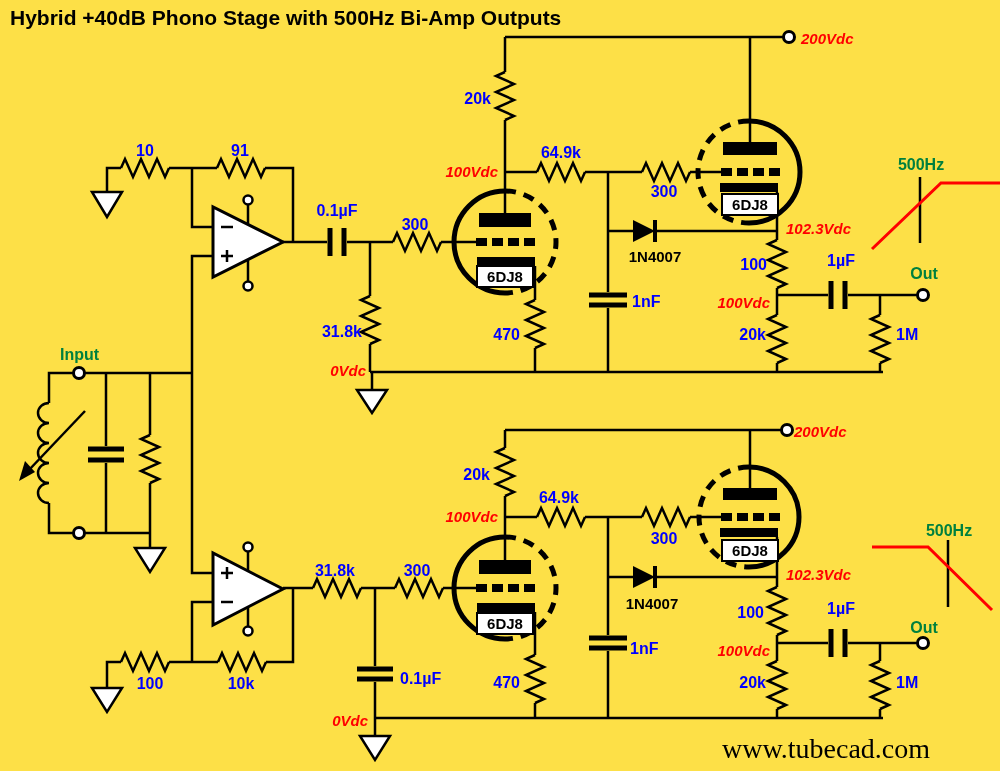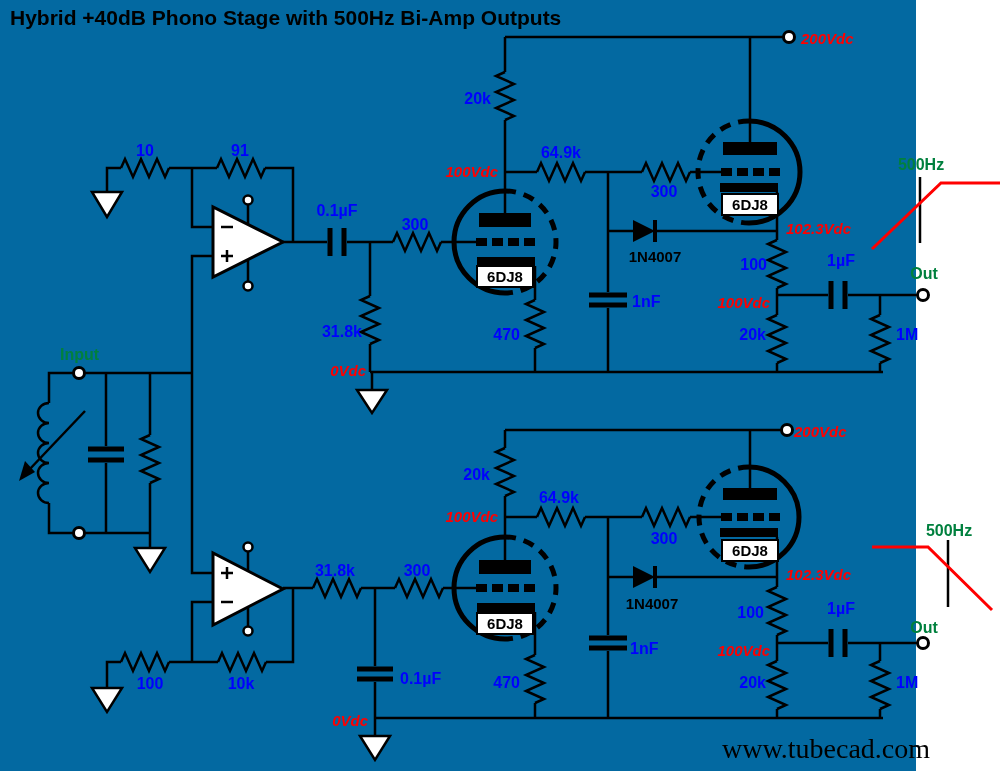--- a/index.html
+++ b/index.html
@@ -1,16 +1,16 @@
 <!DOCTYPE html>
 <html><head>
 <meta charset="utf-8">
 <style>
   html,body{margin:0;padding:0;background:#ffffff;}
-  .stage{width:916px;height:771px;position:relative;background:#0369a1;}
+  .stage{width:1000px;height:771px;position:relative;background:#fde047;}
   svg{display:block;font-family:"Liberation Sans",sans-serif;}
   .wire{stroke:#000;stroke-width:2.5;fill:none;}
   .comp{stroke:#000;stroke-width:2.5;fill:none;}
   .bar{stroke:#000;stroke-width:5;fill:none;}
   .tube-arc{stroke:#000;stroke-width:5;fill:none;}
   .tube-arc.dash{stroke-dasharray:11 8;}
   .blk{fill:#000;stroke:none;}
   .term{fill:#fff;stroke:#000;stroke-width:3;}
   .pin{fill:#fff;stroke:#000;stroke-width:2.5;}
   .opamp{fill:#fff;stroke:#000;stroke-width:3;}

